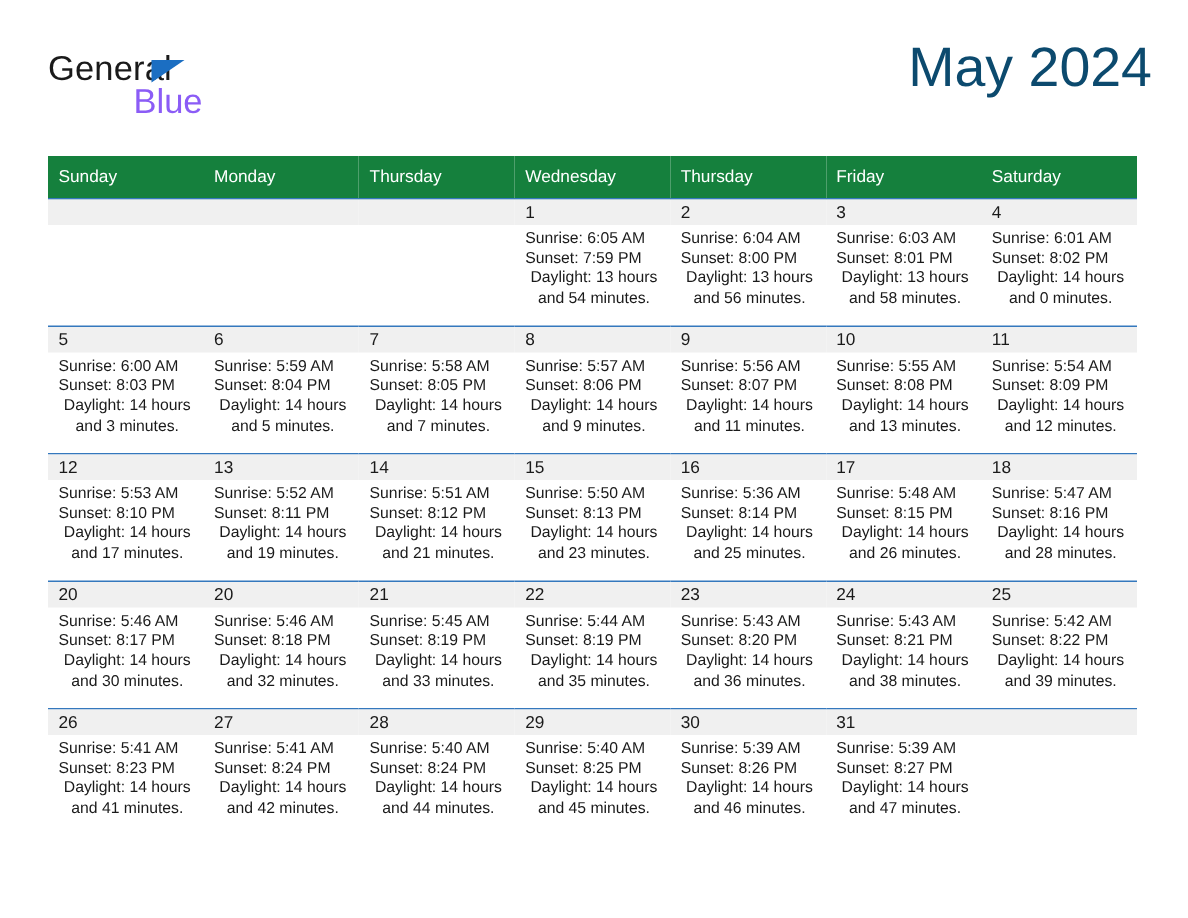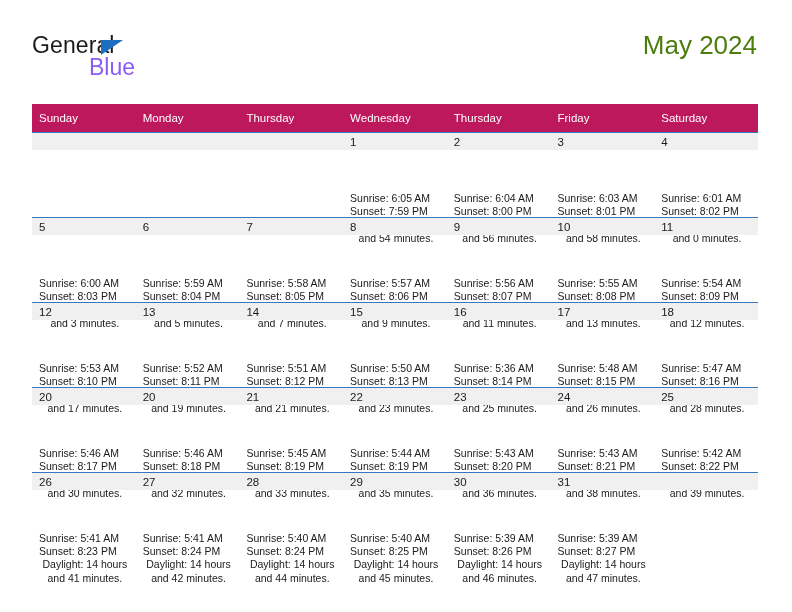--- a/index.html
+++ b/index.html
@@ -20,21 +20,21 @@
     width: 792px;
     height: 612px;
     box-sizing: border-box;
   }
 
   
   .header {
     position: absolute;
     left: 32px;
     top: 32px;
-    right: 35px;
+    right: 24px;
     height: 62px;
   }
   .brand {
     position: absolute;
     left: 0;
     top: 0;
     width: 300px;
     height: 58px;
   }
   .brand-general {
@@ -66,22 +66,22 @@
     text-align: right;
   }
 
   .titles {
     position: absolute;
     right: 0;
     top: -4px;
     text-align: right;
   }
   .cal-title {
-    font-size: 26px;
-    color: #4d7c0f;
+    font-size: 37px;
+    color: #0c4a6e;
     line-height: 34px;
     white-space: nowrap;
   }
   .cal-subtitle {
     font-size: 14.5px;
     color: #1a1a1a;
     line-height: 22px;
     margin-top: 4px;
     white-space: nowrap;
   }
@@ -89,21 +89,21 @@
   
   .calendar {
     position: absolute;
     left: 32px;
     top: 104px;
     width: 726px;
     border-collapse: collapse;
     table-layout: fixed;
   }
   .calendar th {
-    background: #be185d;
+    background: #15803d;
     color: #ffffff;
     font-size: 11.5px;
     font-weight: normal;
     text-align: left;
     padding: 6px 0 6px 7px;
     height: 16px;
     border: none;
   }
   .calendar td {
     vertical-align: top;
@@ -128,21 +128,20 @@
     line-height: 14px;
   }
   td.empty .daynum-band {
     background: #f0f0f0;
   }
   .events {
     padding: 3px 5px 0 7px;
     font-size: 10.5px;
     line-height: 13.2px;
     color: #1a1a1a;
-    margin-top: 39px;
   }
   .events div {
     white-space: nowrap;
   }
   .events .daylight {
     white-space: normal;
     text-align: center;
   }
 </style>
 </head>

